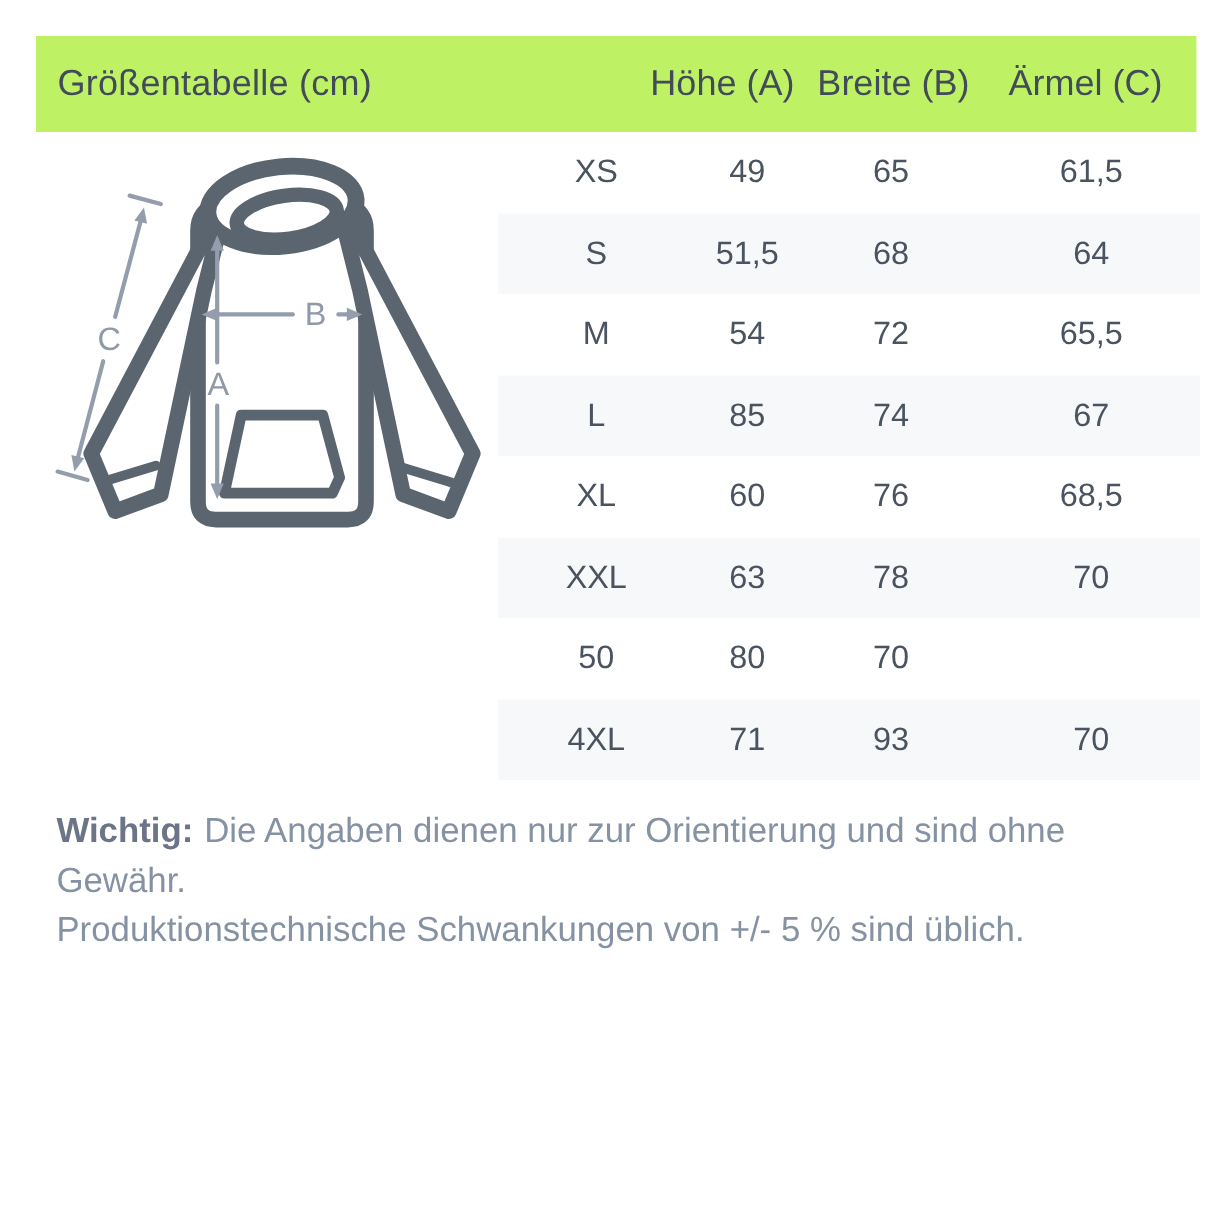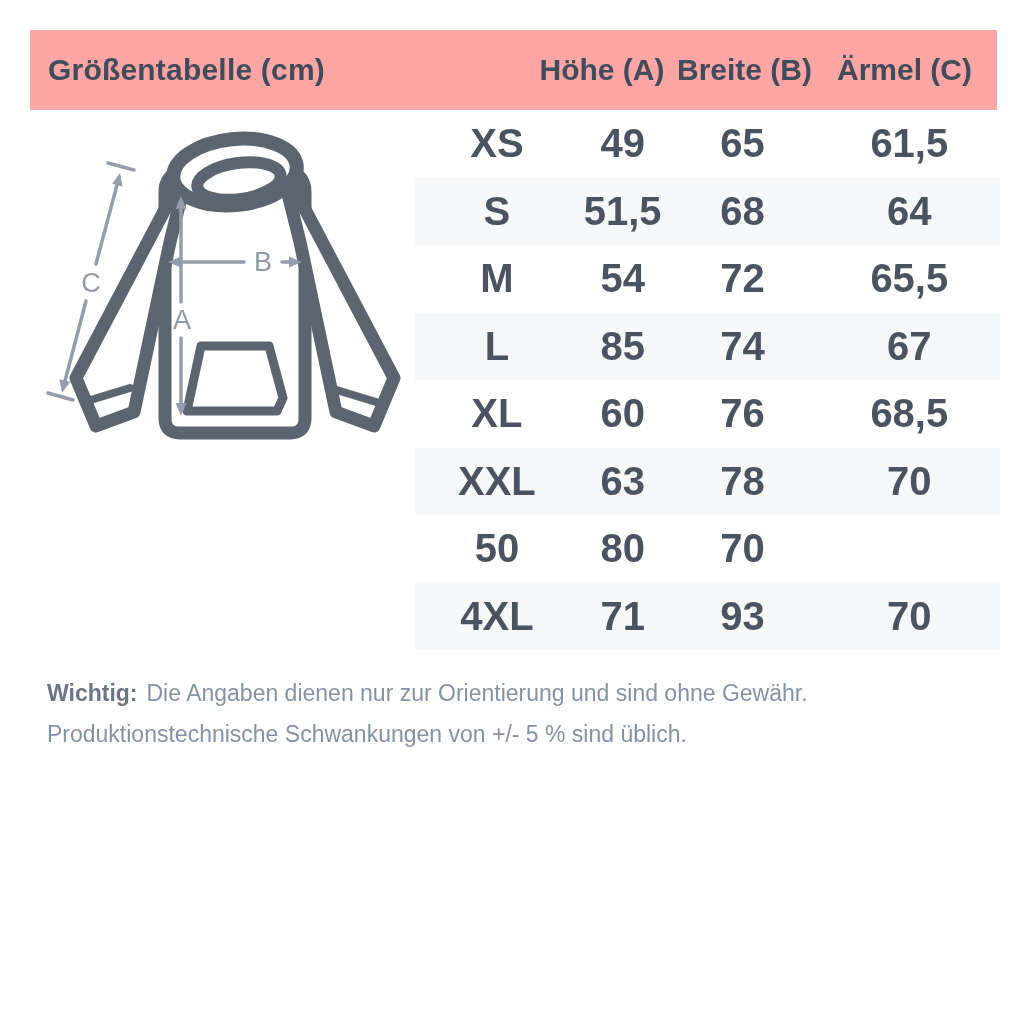--- a/index.html
+++ b/index.html
@@ -1,37 +1,37 @@
 <!DOCTYPE html>
 <html><head>
 <meta charset="utf-8">
 <style>
   html,body{margin:0;padding:0;background:#ffffff;font-family:"Liberation Sans",sans-serif;}
   .sheet{position:relative;width:1024px;height:1024px;background:#ffffff;overflow:hidden;}
 
   
-  .band{position:absolute;left:30px;top:30px;width:967px;height:80px;background:#fca5a5;
+  .band{position:absolute;left:30px;top:30px;width:967px;height:80px;background:#bef264;
         display:grid;grid-template-columns:1fr 150px 135px 185px;align-items:center;
-        color:#414b59;font-weight:bold;font-size:30px;}
+        color:#414b59;font-weight:normal;font-size:30px;}
   .band .title{padding-left:18px;letter-spacing:0.2px;}
   .band .col{text-align:center;white-space:nowrap;}
 
   
   .size-table{position:absolute;left:415px;top:110px;width:585px;
-              font-size:40px;color:#4a5360;font-weight:bold;}
+              font-size:27px;color:#4a5360;}
   .trow{display:grid;grid-template-columns:28% 15% 26% 31%;height:67.5px;
         align-items:center;text-align:center;}
   .trow.alt{background:#f7f8fa;}
 
   
   .figure{position:absolute;left:40px;top:120px;width:380px;height:340px;}
 
   
   .note{position:absolute;left:47px;top:673px;width:930px;
-        font-size:23px;line-height:41px;color:#8592a3;}
+        font-size:29px;line-height:41px;color:#8592a3;}
   .note .note-label{font-weight:bold;color:#6b7587;margin-right:9px;}
 </style>
 </head>
 <body>
 
 <div class="sheet">
 
   <div class="band">
     <div class="title">Größentabelle (cm)</div>
     <div class="col">Höhe (A)</div>

